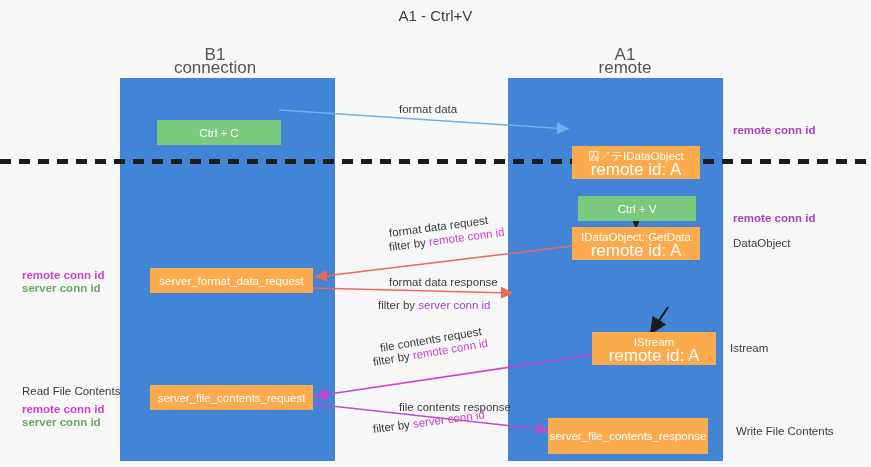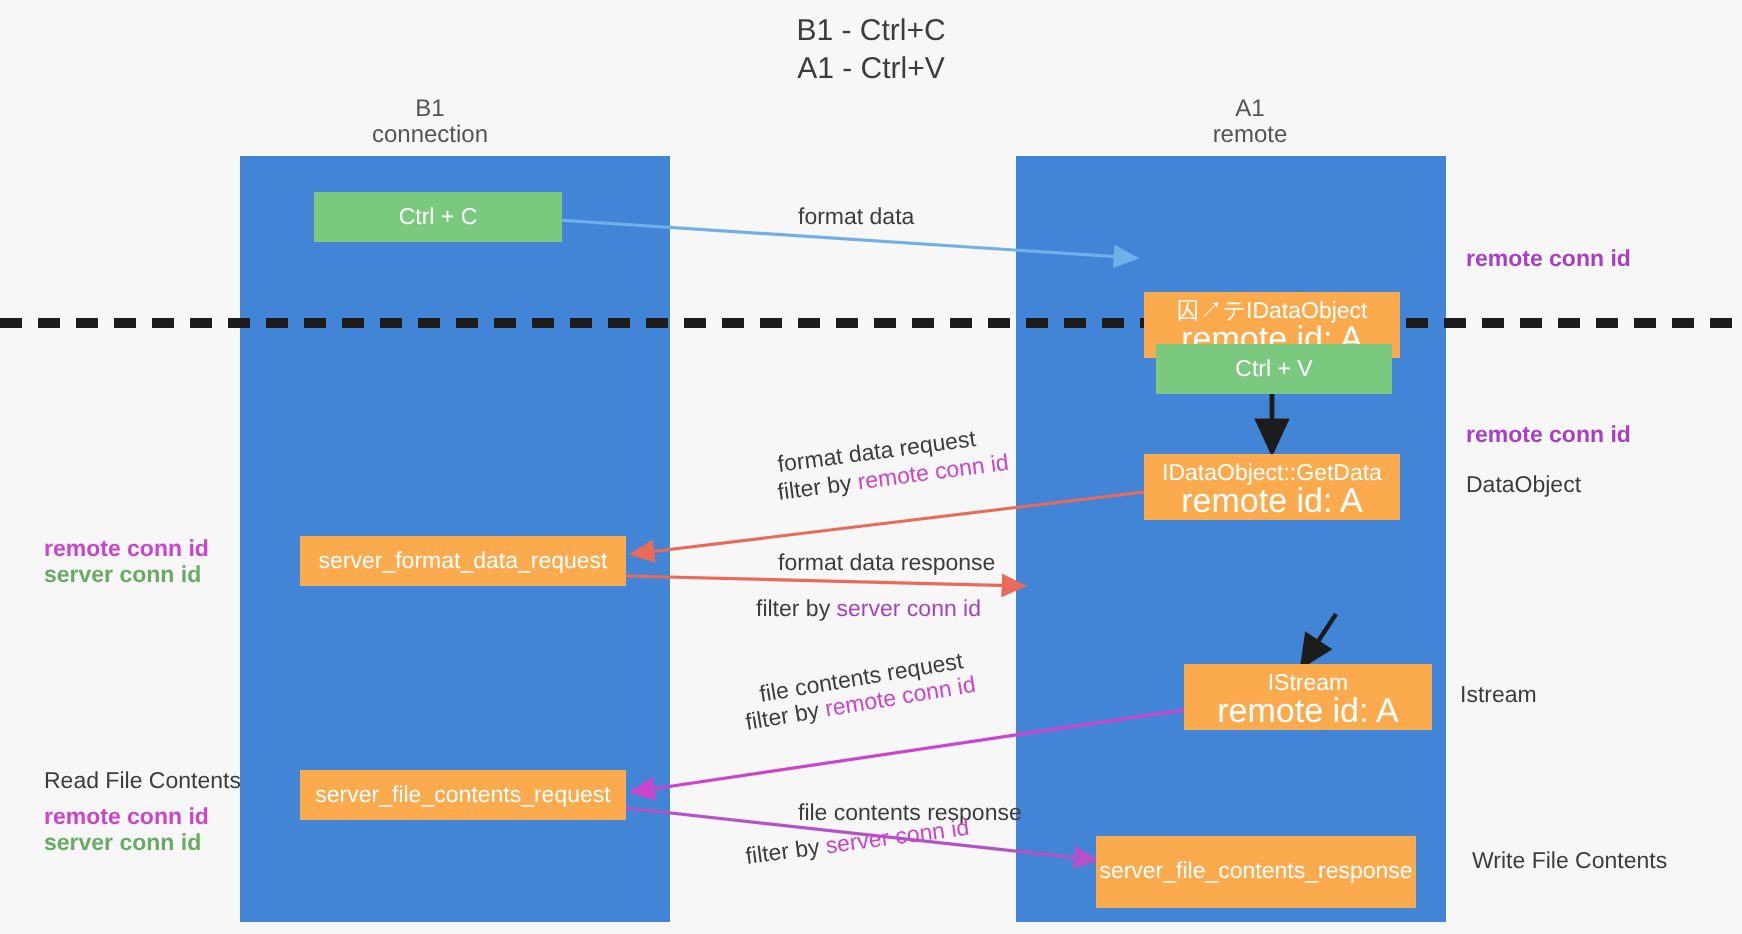--- a/index.html
+++ b/index.html
@@ -16,42 +16,42 @@
 
   
   .title {
     position: absolute; left: 0; right: 0; top: 6px;
     text-align: center; font-size: 15px; line-height: 19px; color: #3c3c3c;
   }
 
   
   .lane-head {
     position: absolute; text-align: center;
-    font-size: 12px; line-height: 13px; color: #555;
+    font-size: 17px; line-height: 13px; color: #555;
   }
 
   
   .lane { position: absolute; background: #4285d6; }
 
   
   .sep {
     position: absolute; left: 0; width: 871px; top: 159px; height: 5px;
     background-image: repeating-linear-gradient(to right,
       #1c1c1c 0px, #1c1c1c 11px, rgba(0,0,0,0) 11px, rgba(0,0,0,0) 19px);
   }
 
   
   .box {
     position: absolute; display: flex; flex-direction: column;
     align-items: center; justify-content: center;
     color: #ffffff; font-size: 11.5px; line-height: 14px; text-align: center;
     padding: 2px 4px;
   }
   .box.orange { background: #fbab4e; }
-  .box.green  { background: #7bc97f; }
+  .box.green  { background: #7bc97f; margin-top: 24px; }
   .box .l2 { font-size: 17px; }
 
   
   .lab {
     position: absolute; font-size: 11.5px; line-height: 14px;
     white-space: nowrap; color: #3c3c3c;
   }
   .lab.bold { font-weight: bold; }
   .purple  { color: #a93fc4; }
   .magenta { color: #cc44cc; }
@@ -60,21 +60,20 @@
   .rot-b { transform: rotate(-9.5deg); transform-origin: left center; }
 
   svg.arrows { position: absolute; inset: 0; width: 871px; height: 467px; pointer-events: none; }
 </style>
 </head>
 <body>
 
 <div id="stage">
 
   <div class="title">
-    <div>B1 - Ctrl+C</div>
     <div>A1 - Ctrl+V</div>
   </div>
 
   <div class="lane-head" style="left:155px; top:48px; width:120px;">
     <div>B1</div>
     <div>connection</div>
   </div>
   <div class="lane-head" style="left:565px; top:48px; width:120px;">
     <div>A1</div>
     <div>remote</div>

